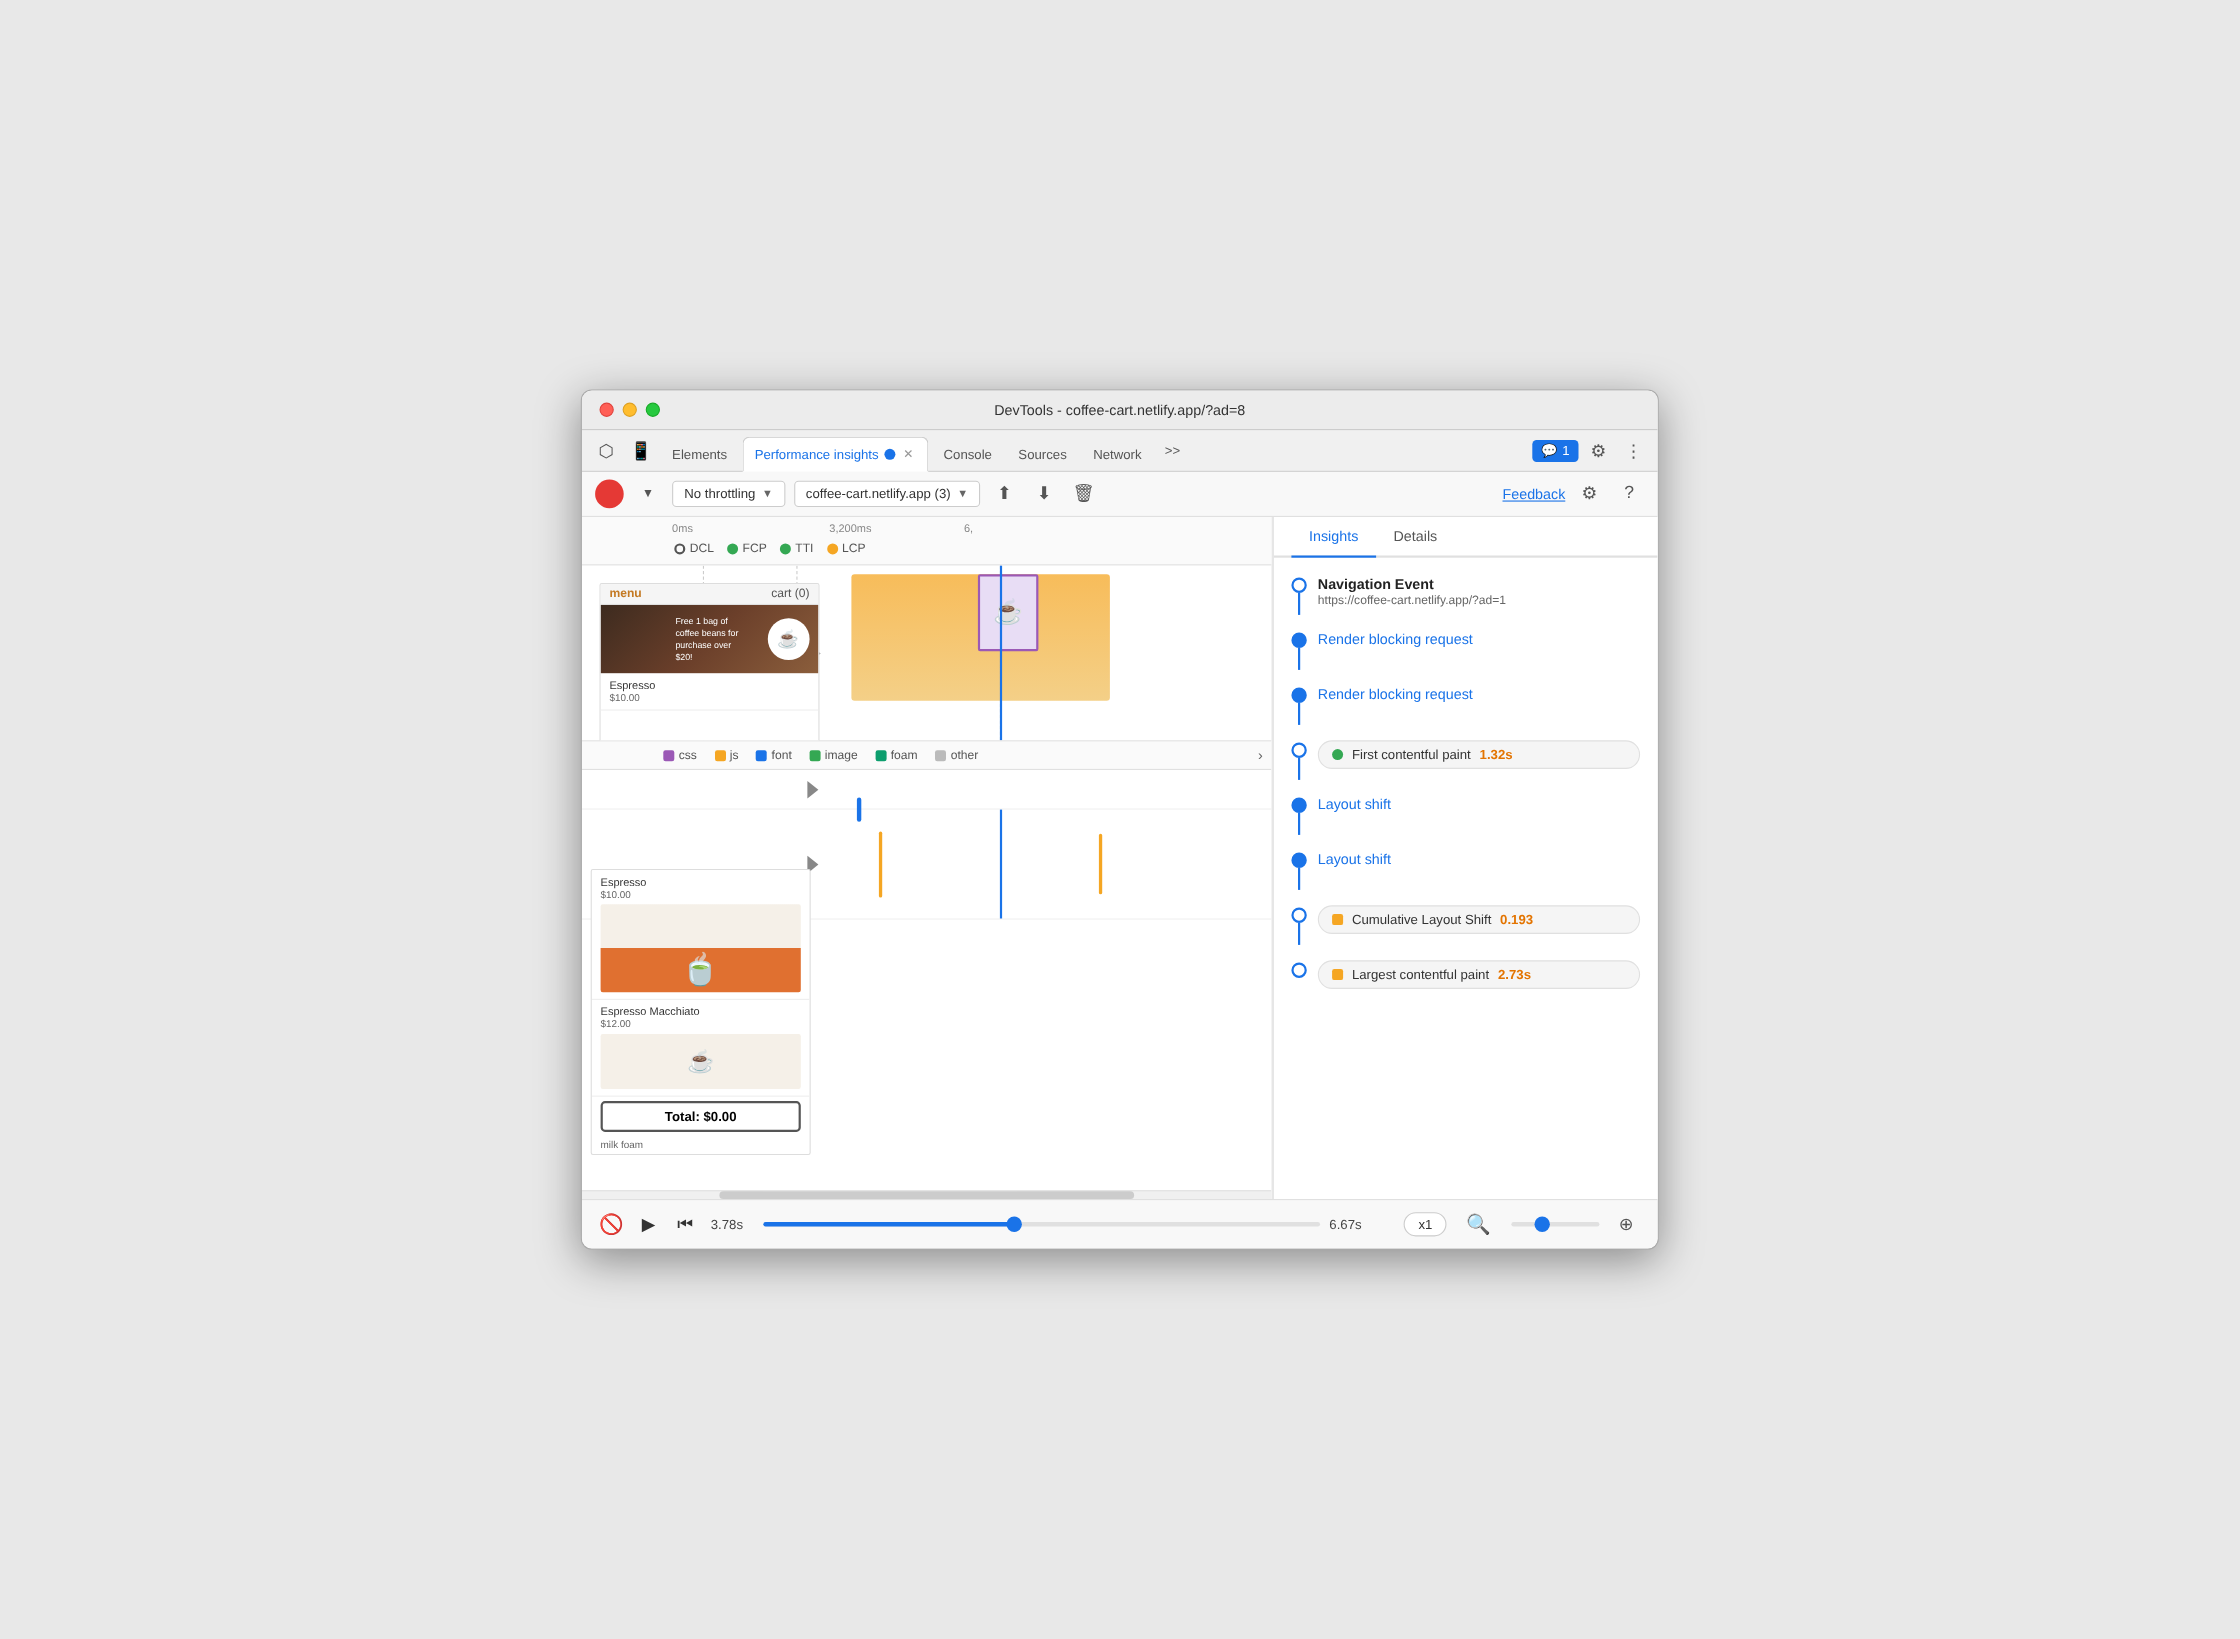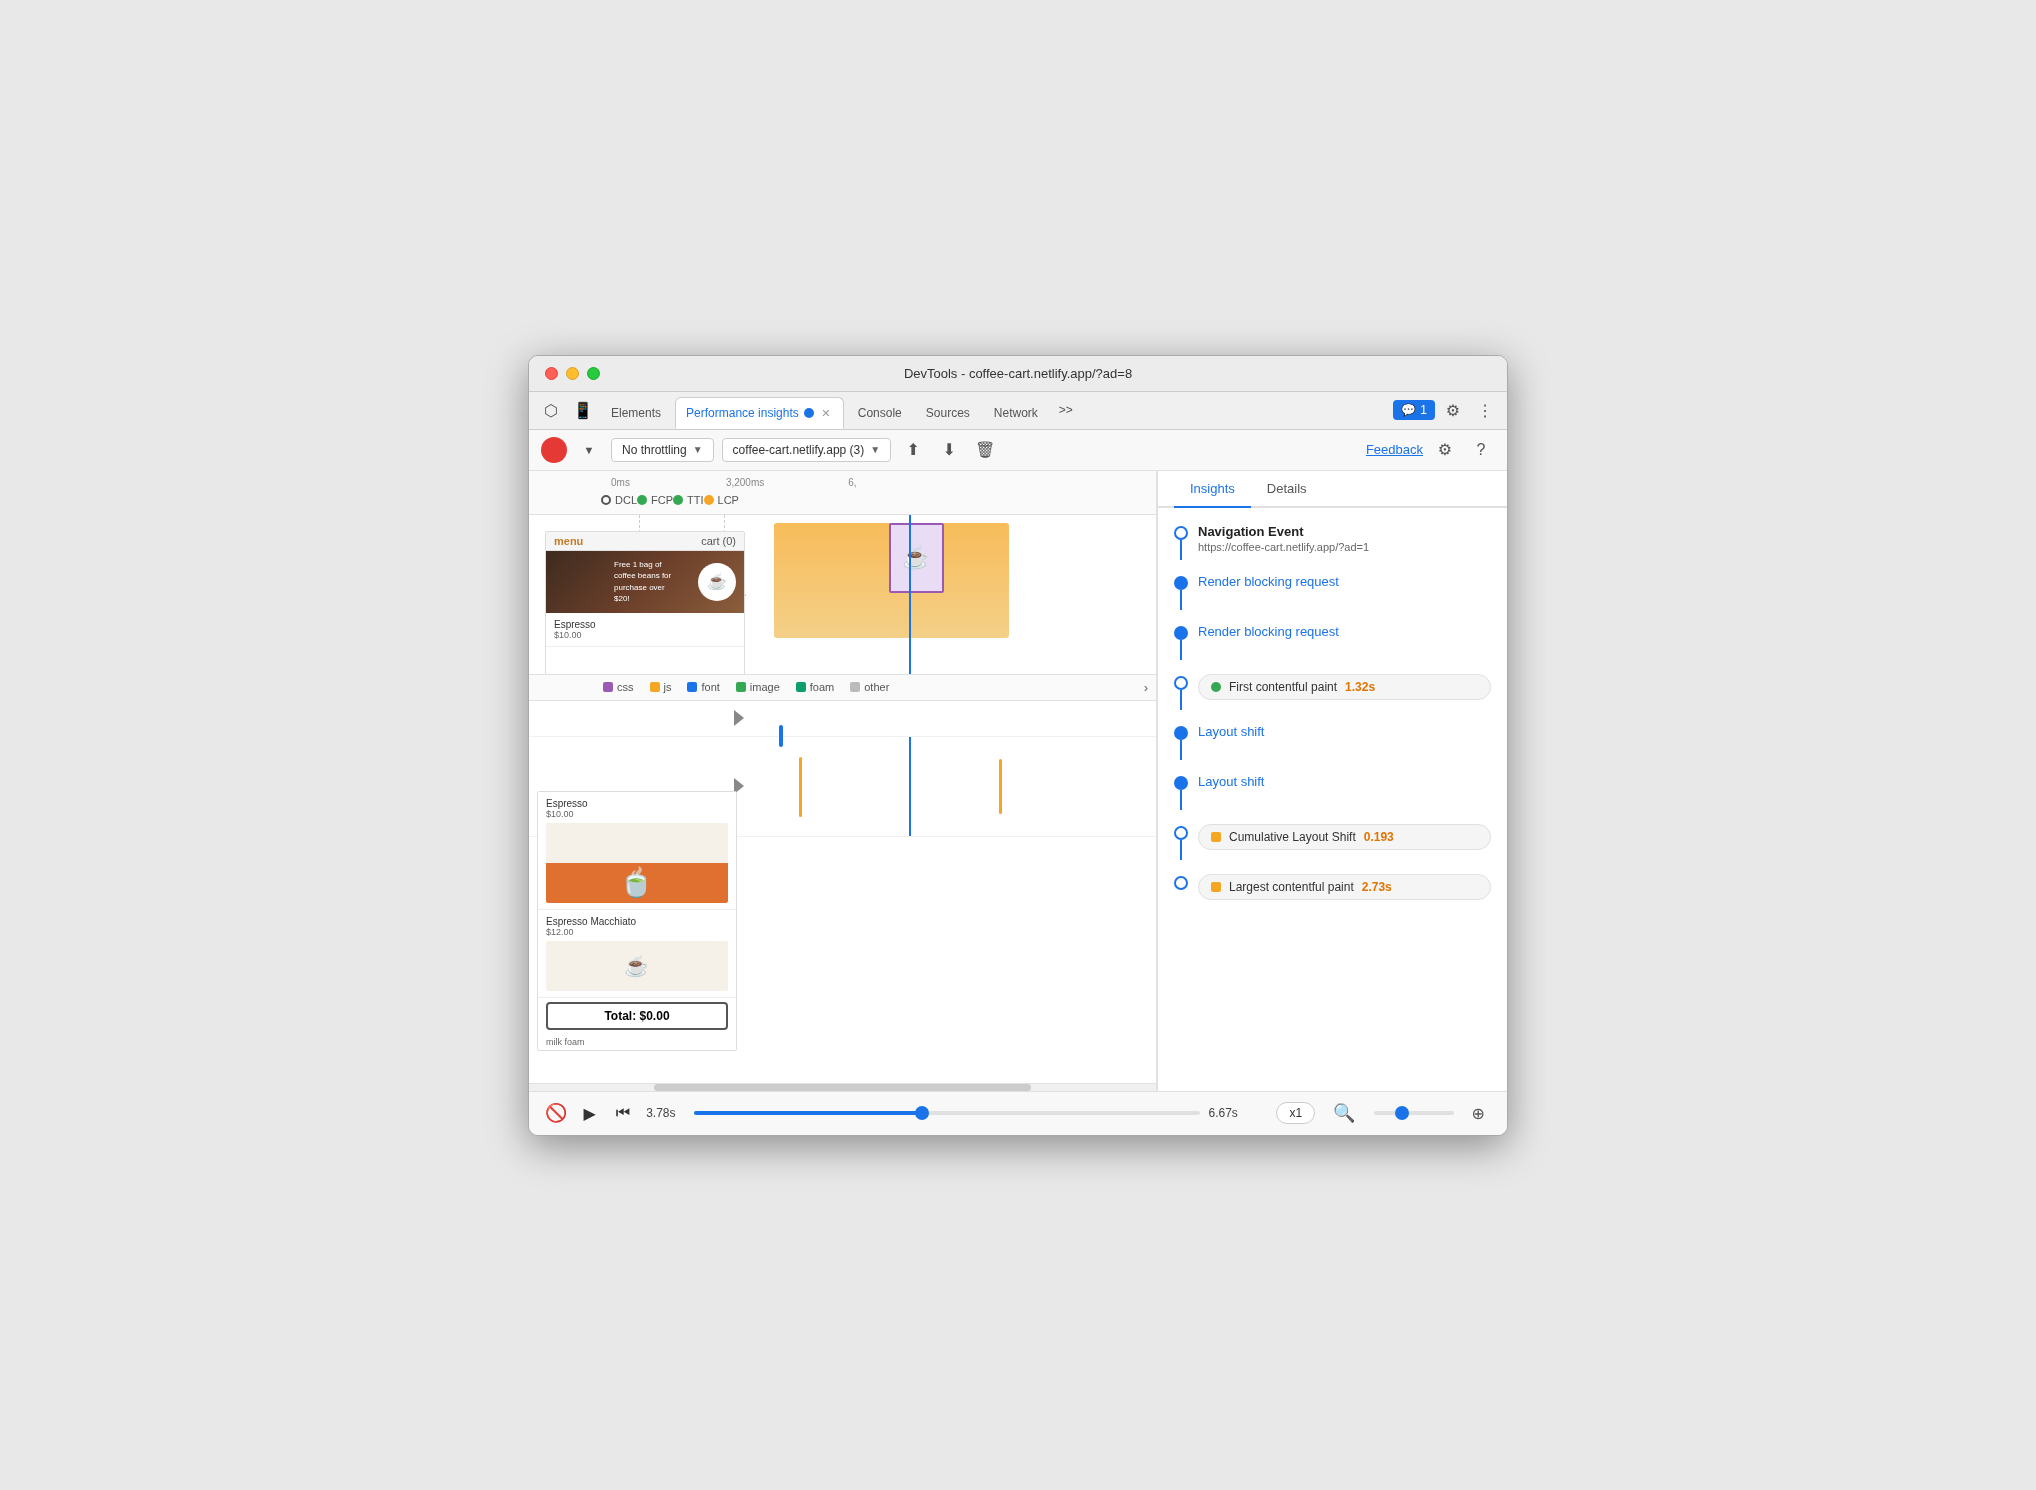--- a/index.html
+++ b/index.html
@@ -185,20 +185,21 @@
     .timeline-timestamps {
       display: flex;
       font-size: 10px;
       color: #888;
       gap: 4px;
       padding-left: 4px;
     }
     .timeline-markers {
       display: flex;
       align-items: center;
+      gap: 12px;
       font-size: 11px;
       color: #555;
       padding: 2px 4px;
     }
     .marker {
       display: flex;
       align-items: center;
       gap: 4px;
     }
     .marker-dot {
@@ -595,21 +596,21 @@
     </div>
   </div>
 
   <div class="main-content">
 
     <div class="timeline-panel">
 
       <div class="timeline-header">
         <div class="timeline-timestamps">
           <span style="margin-left:70px;">0ms</span>
-          <span style="margin-left:92px;">3,200ms</span>
+          <span style="margin-left:120px;">3,200ms</span>
           <span style="margin-left:80px;">6,</span>
         </div>
         <div class="timeline-markers">
           <span style="width:60px;"></span>
           <div class="marker">
             <div class="marker-circle"></div>
             <span>DCL</span>
           </div>
           <div class="marker">
             <div class="marker-dot" style="background:#34a853;"></div>

